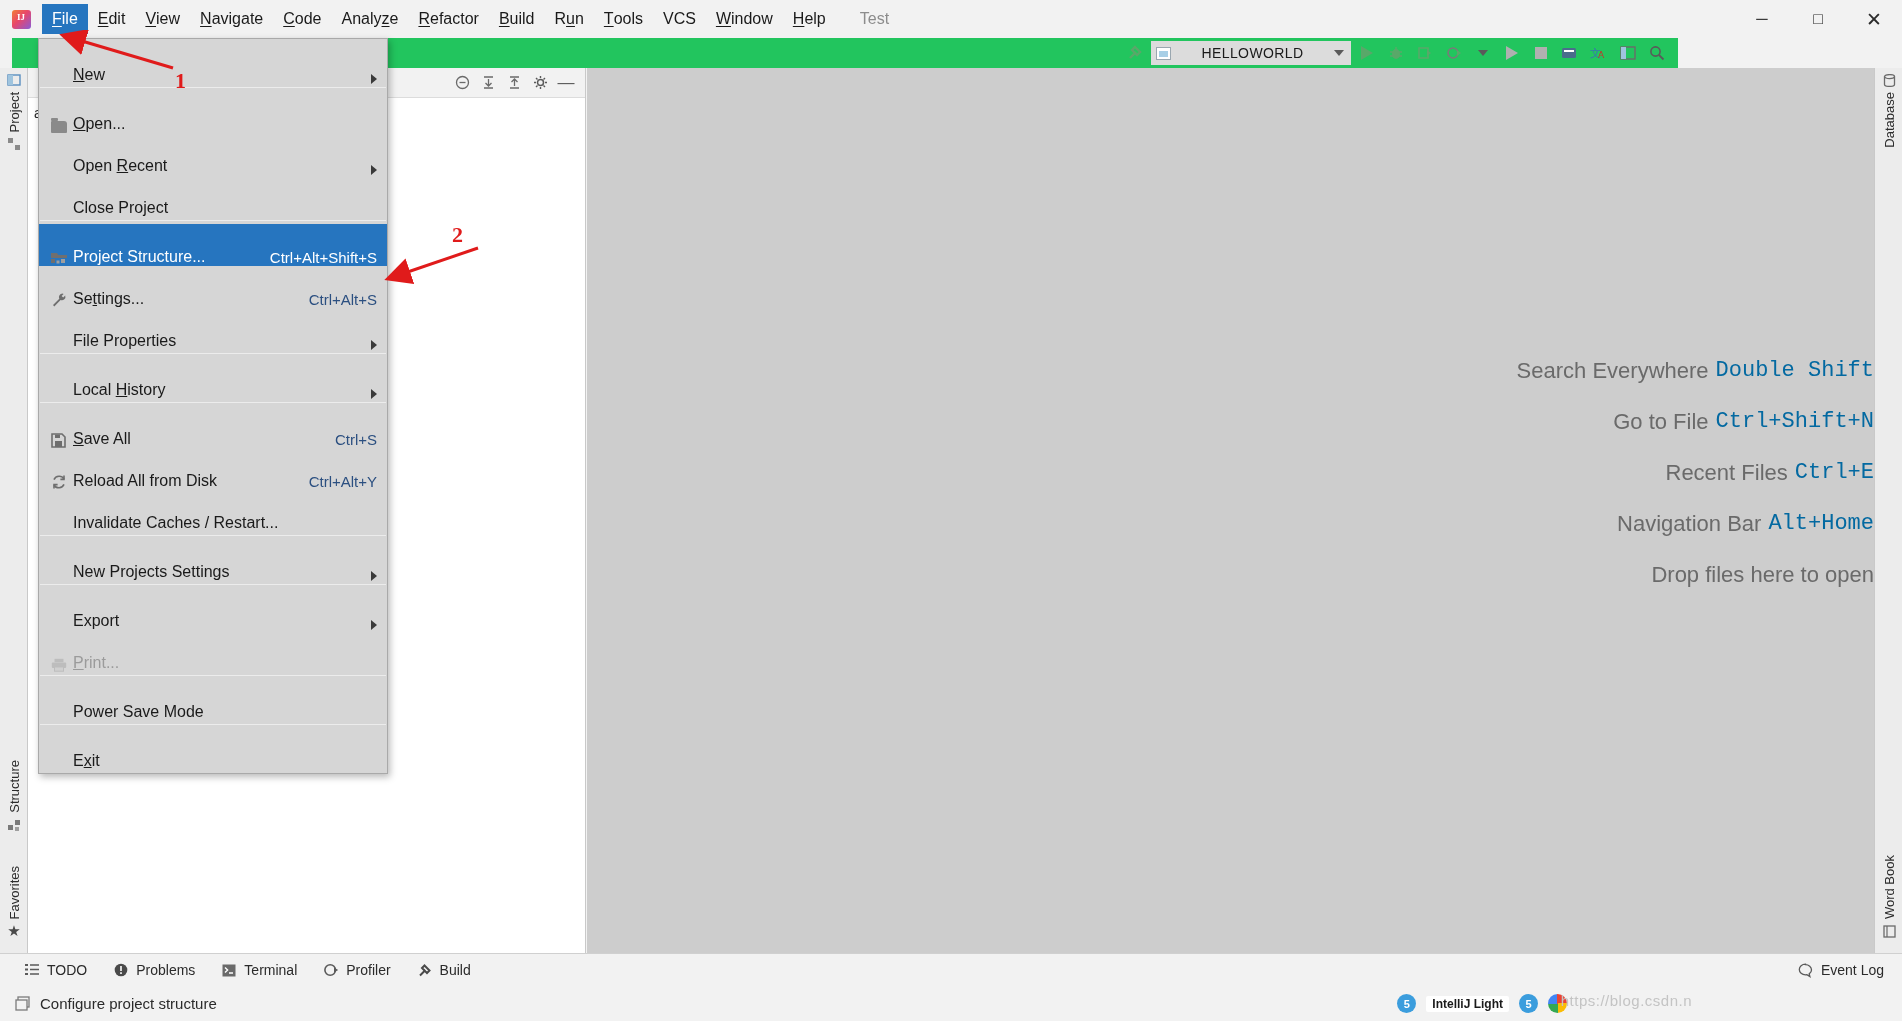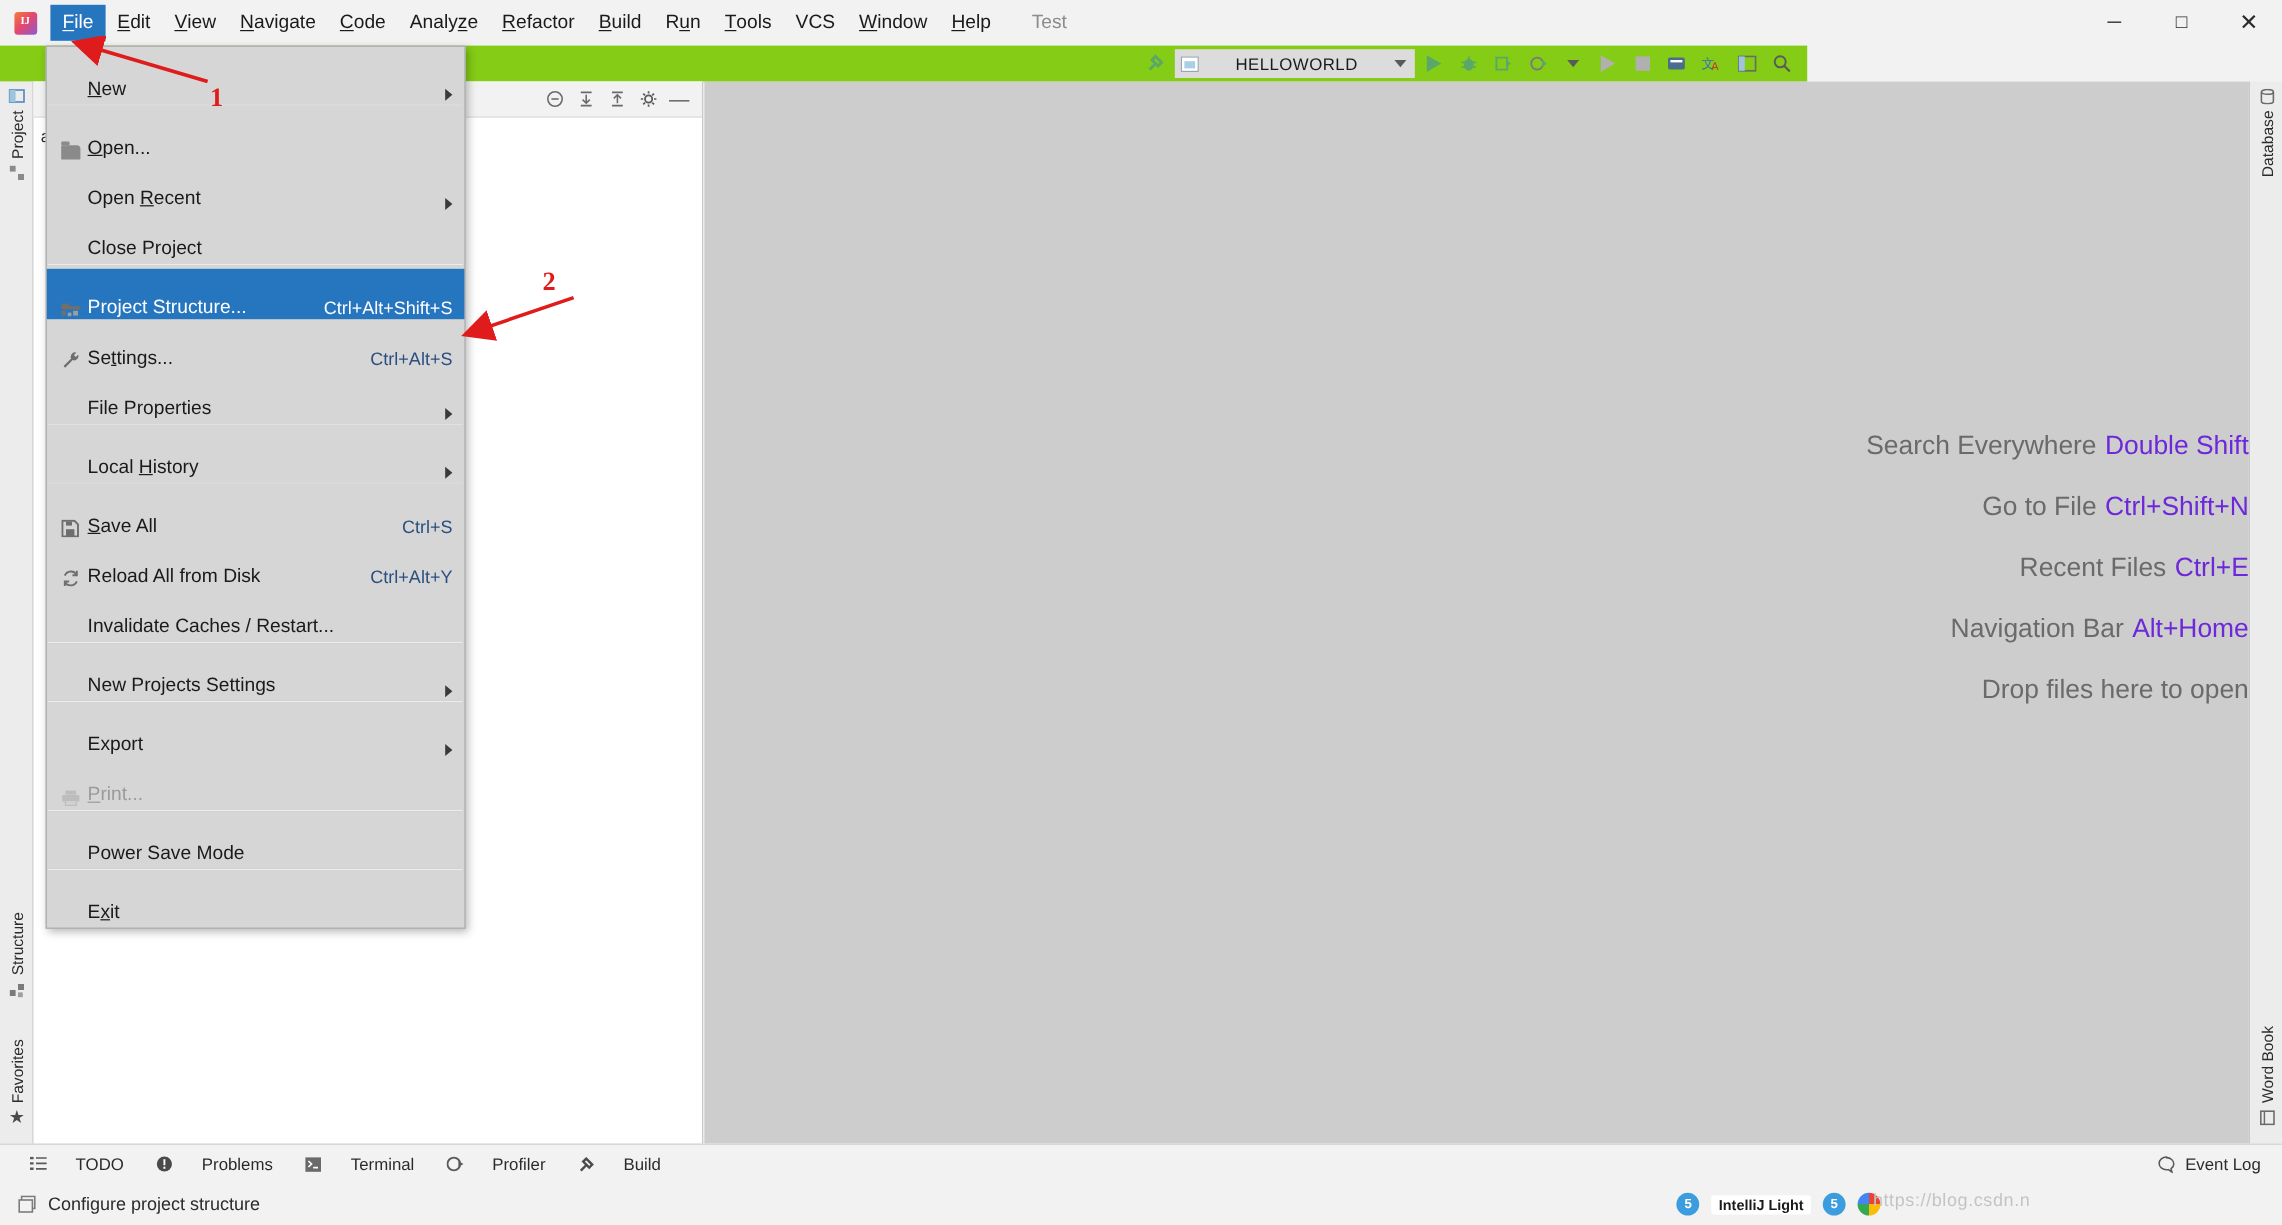--- a/index.html
+++ b/index.html
@@ -47,23 +47,23 @@
     display: flex; align-items: stretch;
   }
   .win-btn {
     width: 56px; display: flex; align-items: center; justify-content: center;
     font-size: 16px; color: #2b2b2b;
   }
   .win-btn.close-btn { font-size: 19px; }
 
   
   .toolbar {
-    position: absolute; top: 38px; left: 0;
-    width: 1506px; height: 30px;
-    background: #84cc16;
+    position: absolute; top: 38px; left: 12px;
+    width: 1666px; height: 30px;
+    background: #22c55e;
     display: flex; align-items: center;
   }
   .tb-right { position: absolute; right: 8px; top: 0; height: 30px; display: flex; align-items: center; gap: 3px; }
   .tb-icon {
     width: 26px; height: 26px; display: flex; align-items: center; justify-content: center;
     font-size: 15px; color: #5a5a5a;
   }
   .run-config {
     display: flex; align-items: center; gap: 8px;
     background: #dcdcdc; height: 24px; padding: 0 7px 0 5px;
@@ -133,21 +133,21 @@
   .hints {
     position: absolute; left: 0; top: 290px; width: 100%;
   }
   .hint-row {
     display: flex; justify-content: flex-end;
     font-size: 22px; margin-bottom: 25px;
     color: #6a6a6a; white-space: nowrap;
   }
   .hint-inner { width: 310px; display: flex; justify-content: flex-end; gap: 0; padding-left: 70px; }
   .hint-label { color: #6a6a6a; }
-  .hint-key { color: #6d28d9; margin-left: 7px; }
+  .hint-key { color: #0369a1; margin-left: 7px; font-family: Liberation Mono, monospace; }
 
   
   .dropdown {
     position: absolute; left: 38px; top: 38px;
     width: 350px;
     background: #d6d6d6;
     border: 1px solid #a9a9a9;
     box-shadow: 2px 3px 7px rgba(0,0,0,.28);
     z-index: 60;
     padding: 3px 0;
@@ -184,21 +184,21 @@
     color: #e01b1b; font-family: "Liberation Serif", serif; z-index: 81;
   }
 
   
   .bottom-tools {
     position: absolute; left: 0; top: 953px;
     width: 1902px; height: 33px;
     background: #f2f2f2; border-top: 1px solid #d0d0d0;
     display: flex; align-items: center; padding-left: 24px; gap: 26px;
   }
-  .bt-item { display: flex; align-items: center; gap: 23px; font-size: 14px; color: #2b2b2b; }
+  .bt-item { display: flex; align-items: center; gap: 7px; font-size: 14px; color: #2b2b2b; }
   .bt-ico { width: 16px; height: 16px; display: flex; align-items: center; justify-content: center; color: #5a5a5a; font-size: 13px; }
   .bt-right { margin-left: auto; display: flex; align-items: center; gap: 7px; padding-right: 18px; }
 
   .statusbar {
     position: absolute; left: 0; top: 986px;
     width: 1581px; height: 35px;
     background: #f2f2f2;
     display: flex; align-items: center; padding-left: 8px;
   }
   .status-text { font-size: 15px; color: #2b2b2b; margin-left: 10px; }

